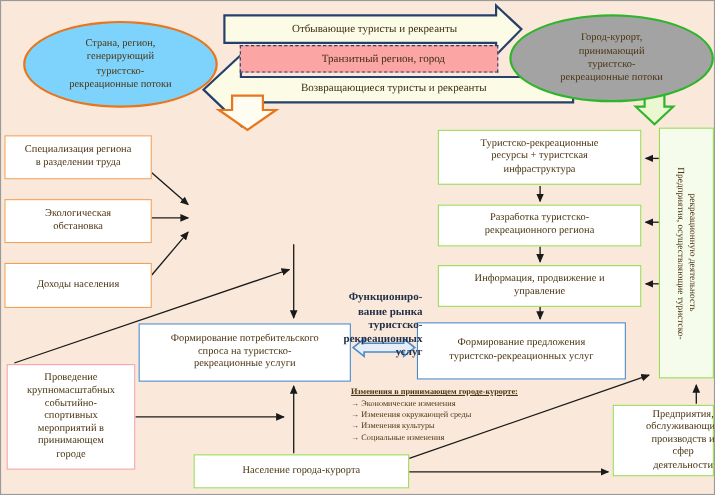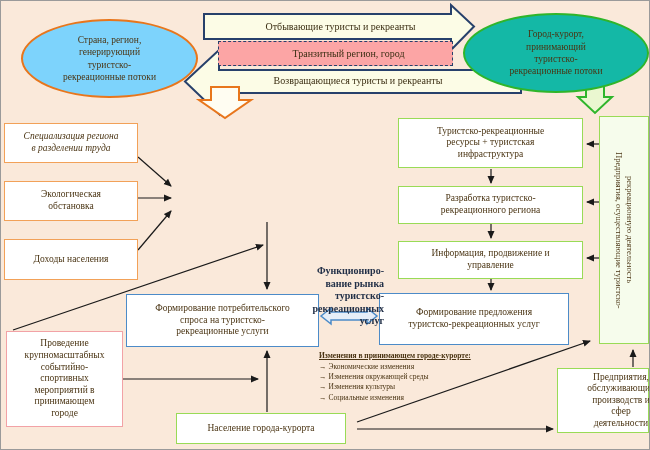--- a/index.html
+++ b/index.html
@@ -18,21 +18,21 @@
   .b-orange{border:1.5px solid #F2A158;}
   .b-orange-strong{border:2px solid #F0891E;}
   .b-green{border:1.6px solid #99DB56;}
   .b-blue{border:1.8px solid #4C8BC8;}
   .b-pink{border:1.5px solid #F2A2A6;}
   .ellipse{
     border-radius:50%;display:flex;align-items:center;justify-content:center;
     text-align:center;white-space:pre-line;font-size:9.5px;line-height:1.3;
   }
   .ellipse.origin{background:#7dd3fc;border:2.5px solid #E8761C;}
-  .ellipse.resort{background:#14b8a6;border:2.5px solid #2FB52B;}
+  .ellipse.resort{background:#a3a3a3;border:2.5px solid #2FB52B;}
   .flow-label{
     display:flex;align-items:center;justify-content:center;text-align:center;
     font-size:10px;line-height:1.1;color:#3C2F14;padding-left:26px;
   }
   .transit{
     background:#fca5a5;border:1.5px dashed #27406B;
   }
   .vertical-box{
     background:#F6FCEC;border:1.6px solid #99DB56;
     writing-mode:vertical-lr;display:flex;align-items:center;justify-content:center;
@@ -92,21 +92,21 @@
 рекреационные потоки</div>
   <div class="abs ellipse resort" style="left:462px;top:12px;width:186px;height:80px;">Город-курорт,
 принимающий
 туристско-
 рекреационные потоки</div>
 
   <div class="abs flow-label" style="left:203px;top:14px;width:247px;height:23px;">Отбывающие туристы и рекреанты</div>
   <div class="abs flow-label transit" style="left:217px;top:40px;width:235px;height:25px;">Транзитный регион, город</div>
   <div class="abs flow-label" style="left:218px;top:68px;width:252px;height:23px;">Возвращающиеся туристы и рекреанты</div>
 
-  <div class="abs box b-orange" style="left:3px;top:122px;width:134px;height:40px;font-style:italic;">Специализация региона
+  <div class="abs box b-orange" style="left:3px;top:122px;width:134px;height:40px;">Специализация региона
 в разделении труда</div>
   <div class="abs box b-orange" style="left:3px;top:180px;width:134px;height:40px;">Экологическая
 обстановка</div>
   <div class="abs box b-orange" style="left:3px;top:238px;width:134px;height:41px;">Доходы населения</div>
 
   <div class="abs box b-blue" style="left:378px;top:292px;width:190px;height:52px;">Формирование предложения
 туристско-рекреационных услуг</div>
   <div class="abs box b-blue" style="left:125px;top:293px;width:193px;height:53px;">Формирование потребительского
 спроса на туристско-
 рекреационные услуги</div>
@@ -126,21 +126,21 @@
   <div class="abs vertical-box" style="left:598px;top:115px;width:50px;height:228px;">Предприятия, осуществляющие туристско-
 рекреационную деятельность</div>
 
   <div class="abs box b-pink" style="left:5px;top:330px;width:117px;height:96px;">Проведение
 крупномасштабных
 событийно-
 спортивных
 мероприятий в
 принимающем
 городе</div>
-  <div class="abs box b-green" style="left:175px;top:412px;width:170px;height:31px;">Население города-курорта</div>
+  <div class="abs box b-green" style="left:175px;top:412px;width:196px;height:31px;">Население города-курорта</div>
   <div class="abs box b-green" style="left:556px;top:367px;width:92px;height:65px;padding-left:38px;">Предприятия,
 обслуживающих
 производств и сфер
 деятельности</div>
 
   <div class="abs changes" style="left:318px;top:350px;width:170px;">
     <div class="title">Изменения в принимающем городе-курорте:</div>
     <div class="item">
       <span class="bullet">→</span>
       <span>Экономические изменения</span>

